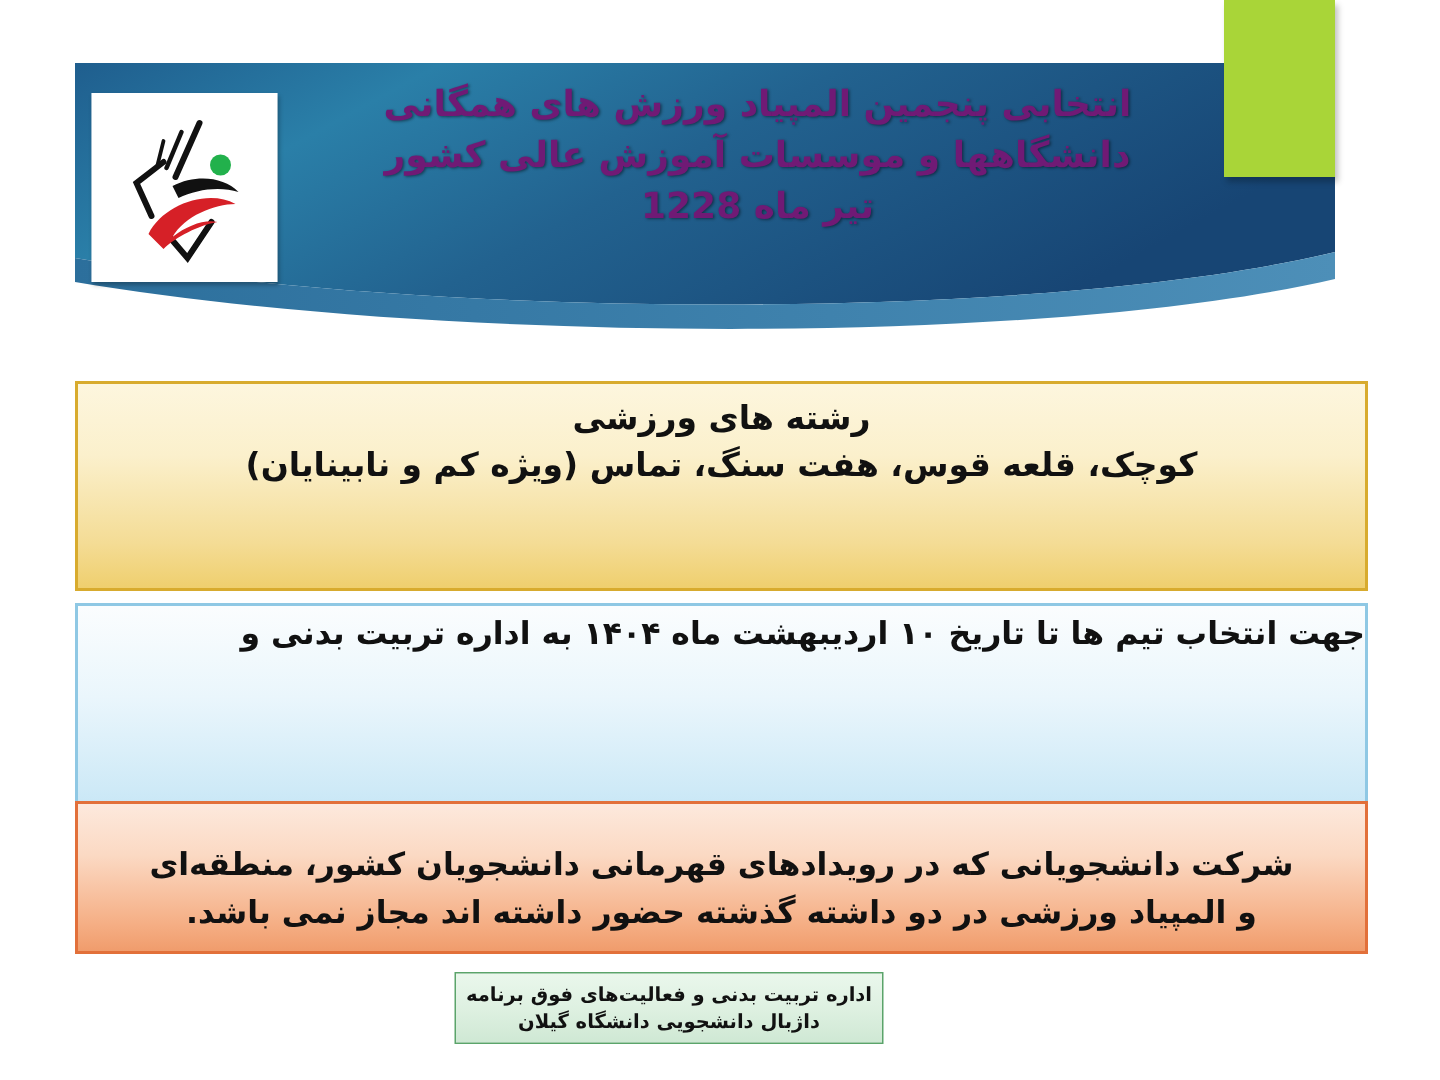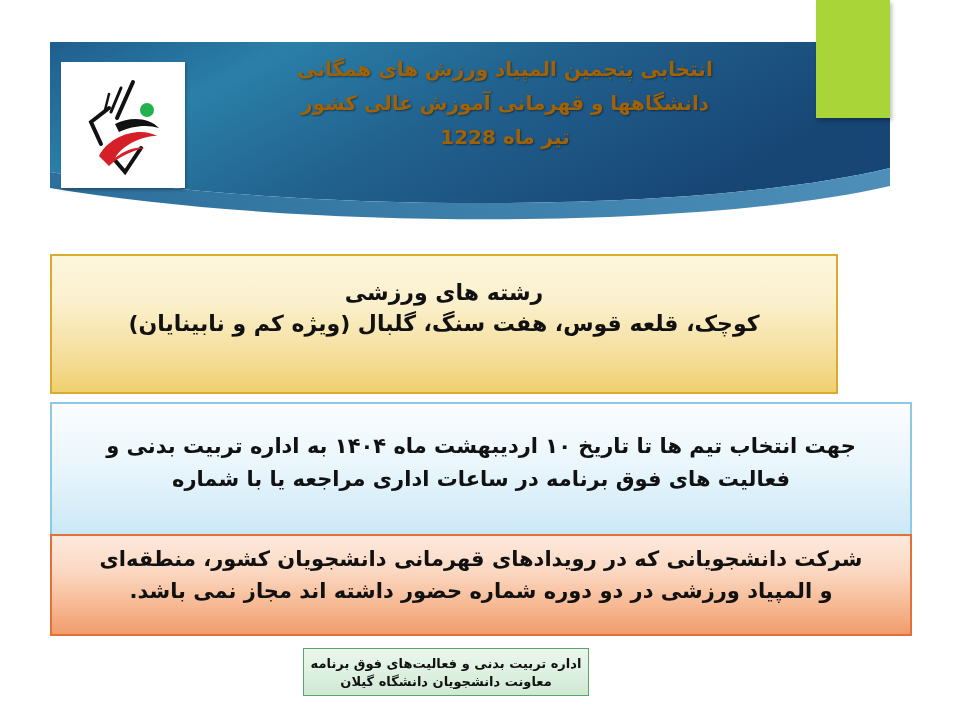--- a/index.html
+++ b/index.html
@@ -50,72 +50,73 @@
     overflow: hidden;
   }
   .logo-box svg { display: block; }
 
   .banner-title {
     position: absolute;
     left: 190px;
     top: 52px;
     width: 630px;
     text-align: center;
-    color: #a16207;
+    color: #701a75;
     font-weight: bold;
-    font-size: 20px;
+    font-size: 24px;
     line-height: 34px;
     text-shadow: 1px 1px 2px rgba(0,0,0,0.45);
     direction: rtl;
   }
   .banner-title div { white-space: nowrap; }
 
   
   .box {
     position: absolute;
     box-sizing: border-box;
     direction: rtl;
     text-align: center;
     font-weight: bold;
     color: #111111;
   }
 
   .box-sports {
     left: 50px;
     top: 254px;
-    width: 788px;
+    width: 862px;
     height: 140px;
     background: linear-gradient(to bottom, #FDF6DE 0%, #FBF0CC 35%, #F4DC95 78%, #EFCF6E 100%);
     border: 2px solid #D8AB2E;
-    padding-top: 21px;
+    padding-top: 8px;
     font-size: 22px;
     line-height: 31px;
   }
   .box-sports .heading { font-size: 22px; }
 
   .box-info {
     left: 50px;
     top: 402px;
     width: 862px;
     height: 156px;
     background: linear-gradient(to bottom, #FBFDFE 0%, #EAF6FC 40%, #CFEAF7 80%, #BFE2F4 100%);
     border: 2px solid #8FC8E4;
-    padding-top: 26px;
+    padding-top: 2px;
     font-size: 21px;
     line-height: 33px;
+    text-align: right;
   }
 
   .box-rule {
     left: 50px;
     top: 534px;
     width: 862px;
     height: 102px;
     background: linear-gradient(to bottom, #FDE9DD 0%, #FBD9C3 35%, #F5AE84 82%, #F09C6C 100%);
     border: 2px solid #E2703A;
-    padding-top: 7px;
+    padding-top: 24px;
     font-size: 21px;
     line-height: 32px;
   }
 
   .box-footer {
     left: 303px;
     top: 648px;
     width: 286px;
     height: 48px;
     background: linear-gradient(to bottom, #EAF7EC 0%, #DDF0E0 55%, #CFE8D4 100%);
@@ -164,36 +165,35 @@
         <path d="M52,96 L64,110 L80,86" stroke-width="4"></path>
       </g>
       <path d="M54,62 C70,54 88,56 98,66 C86,62 70,64 58,70 Z" fill="#111111"></path>
       <path d="M38,94 C48,74 78,64 96,74 C82,74 62,82 54,96 C64,88 76,84 84,86 C72,88 56,96 48,104 Z" fill="#D62027"></path>
       <circle cx="86" cy="48" r="7" fill="#22B14C"></circle>
     </svg>
   </div>
 
   <div class="banner-title">
     <div>انتخابی پنجمین المپیاد ورزش های همگانی</div>
-    <div>دانشگاهها و قهرمانی آموزش عالی کشور</div>
+    <div>دانشگاهها و موسسات آموزش عالی کشور</div>
     <div>تیر ماه 1228</div>
   </div>
 </div>
 
 <div class="box box-sports">
   <div class="heading nowrap">رشته های ورزشی</div>
-  <div class="nowrap">کوچک، قلعه قوس، هفت سنگ، گلبال (ویژه کم و نابینایان)</div>
+  <div class="nowrap">کوچک، قلعه قوس، هفت سنگ، تماس (ویژه کم و نابینایان)</div>
 </div>
 
 <div class="box box-info">
   <div class="nowrap">جهت انتخاب تیم ها تا تاریخ ۱۰ اردیبهشت ماه ۱۴۰۴ به اداره تربیت بدنی و</div>
-  <div class="nowrap">فعالیت های فوق برنامه در ساعات اداری مراجعه یا با شماره</div>
 </div>
 
 <div class="box box-rule">
   <div class="nowrap">شرکت دانشجویانی که در رویدادهای قهرمانی دانشجویان کشور، منطقه‌ای</div>
-  <div class="nowrap">و المپیاد ورزشی در دو دوره شماره حضور داشته اند مجاز نمی باشد.</div>
+  <div class="nowrap">و المپیاد ورزشی در دو داشته گذشته حضور داشته اند مجاز نمی باشد.</div>
 </div>
 
 <div class="box box-footer">
   <div class="nowrap">اداره تربیت بدنی و فعالیت‌های فوق برنامه</div>
-  <div class="nowrap">معاونت دانشجویان دانشگاه گیلان</div>
+  <div class="nowrap">داژبال دانشجویی دانشگاه گیلان</div>
 </div>
 
 </body></html>

